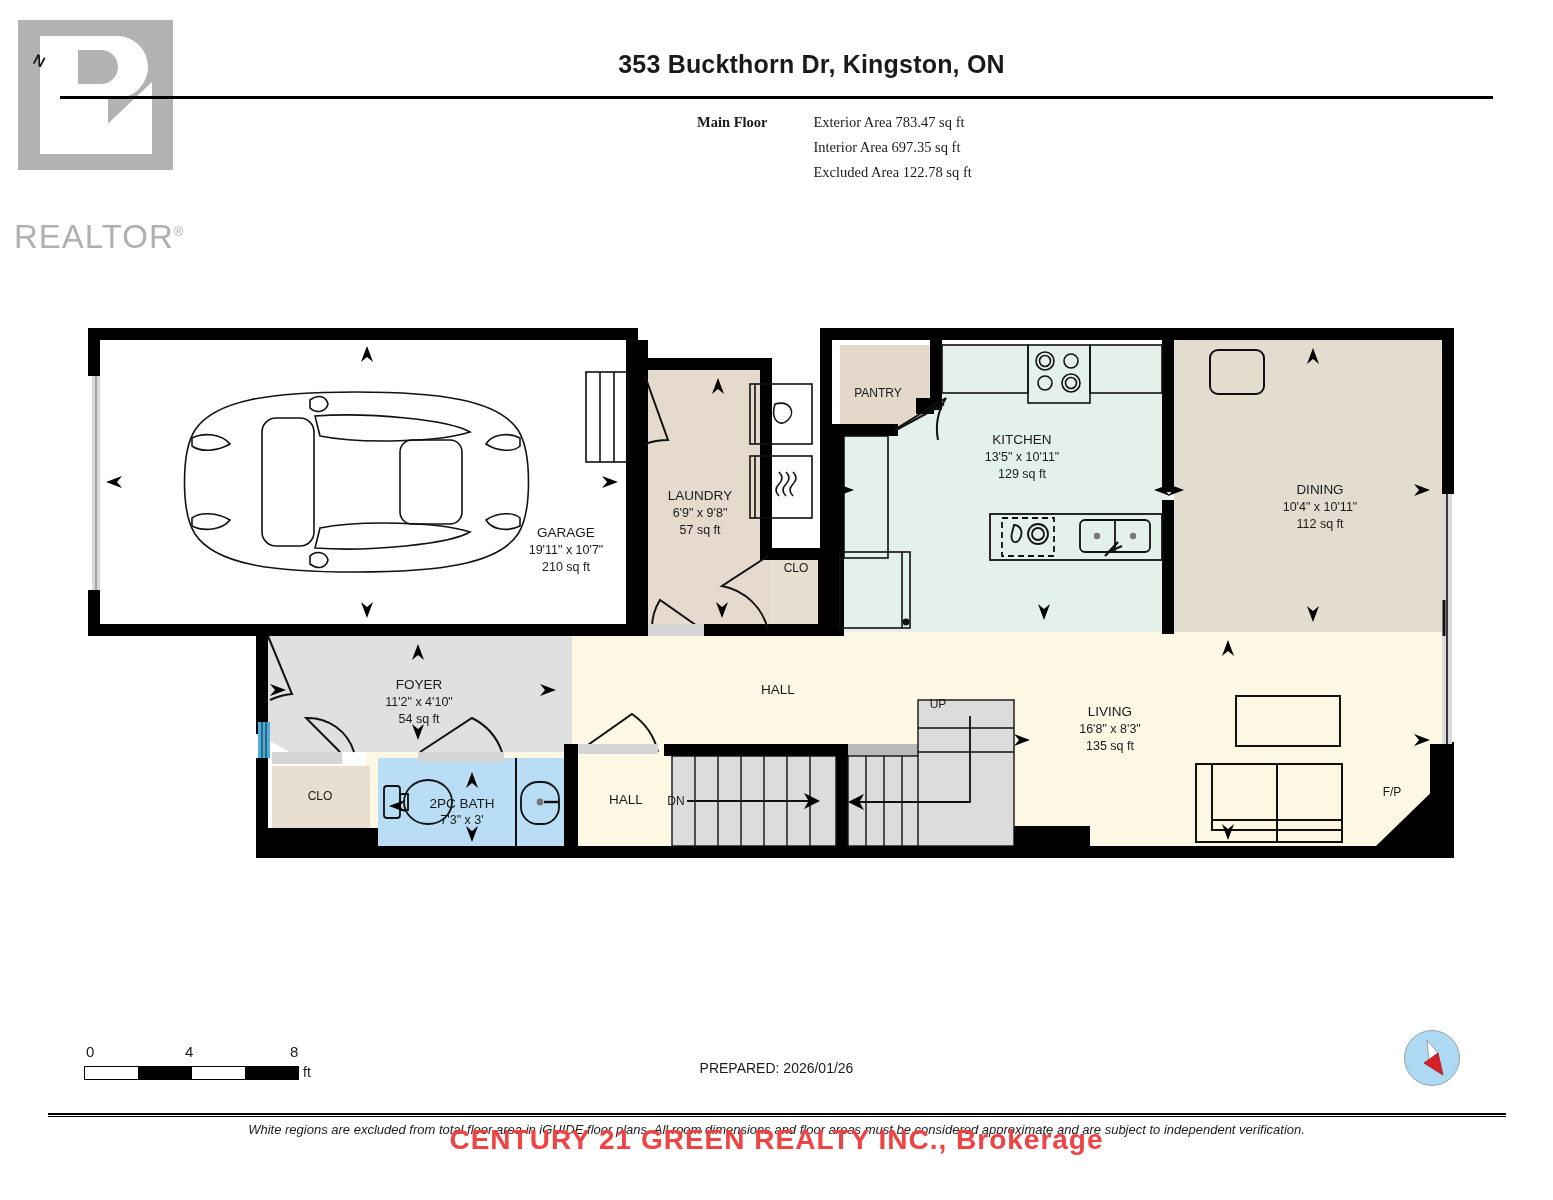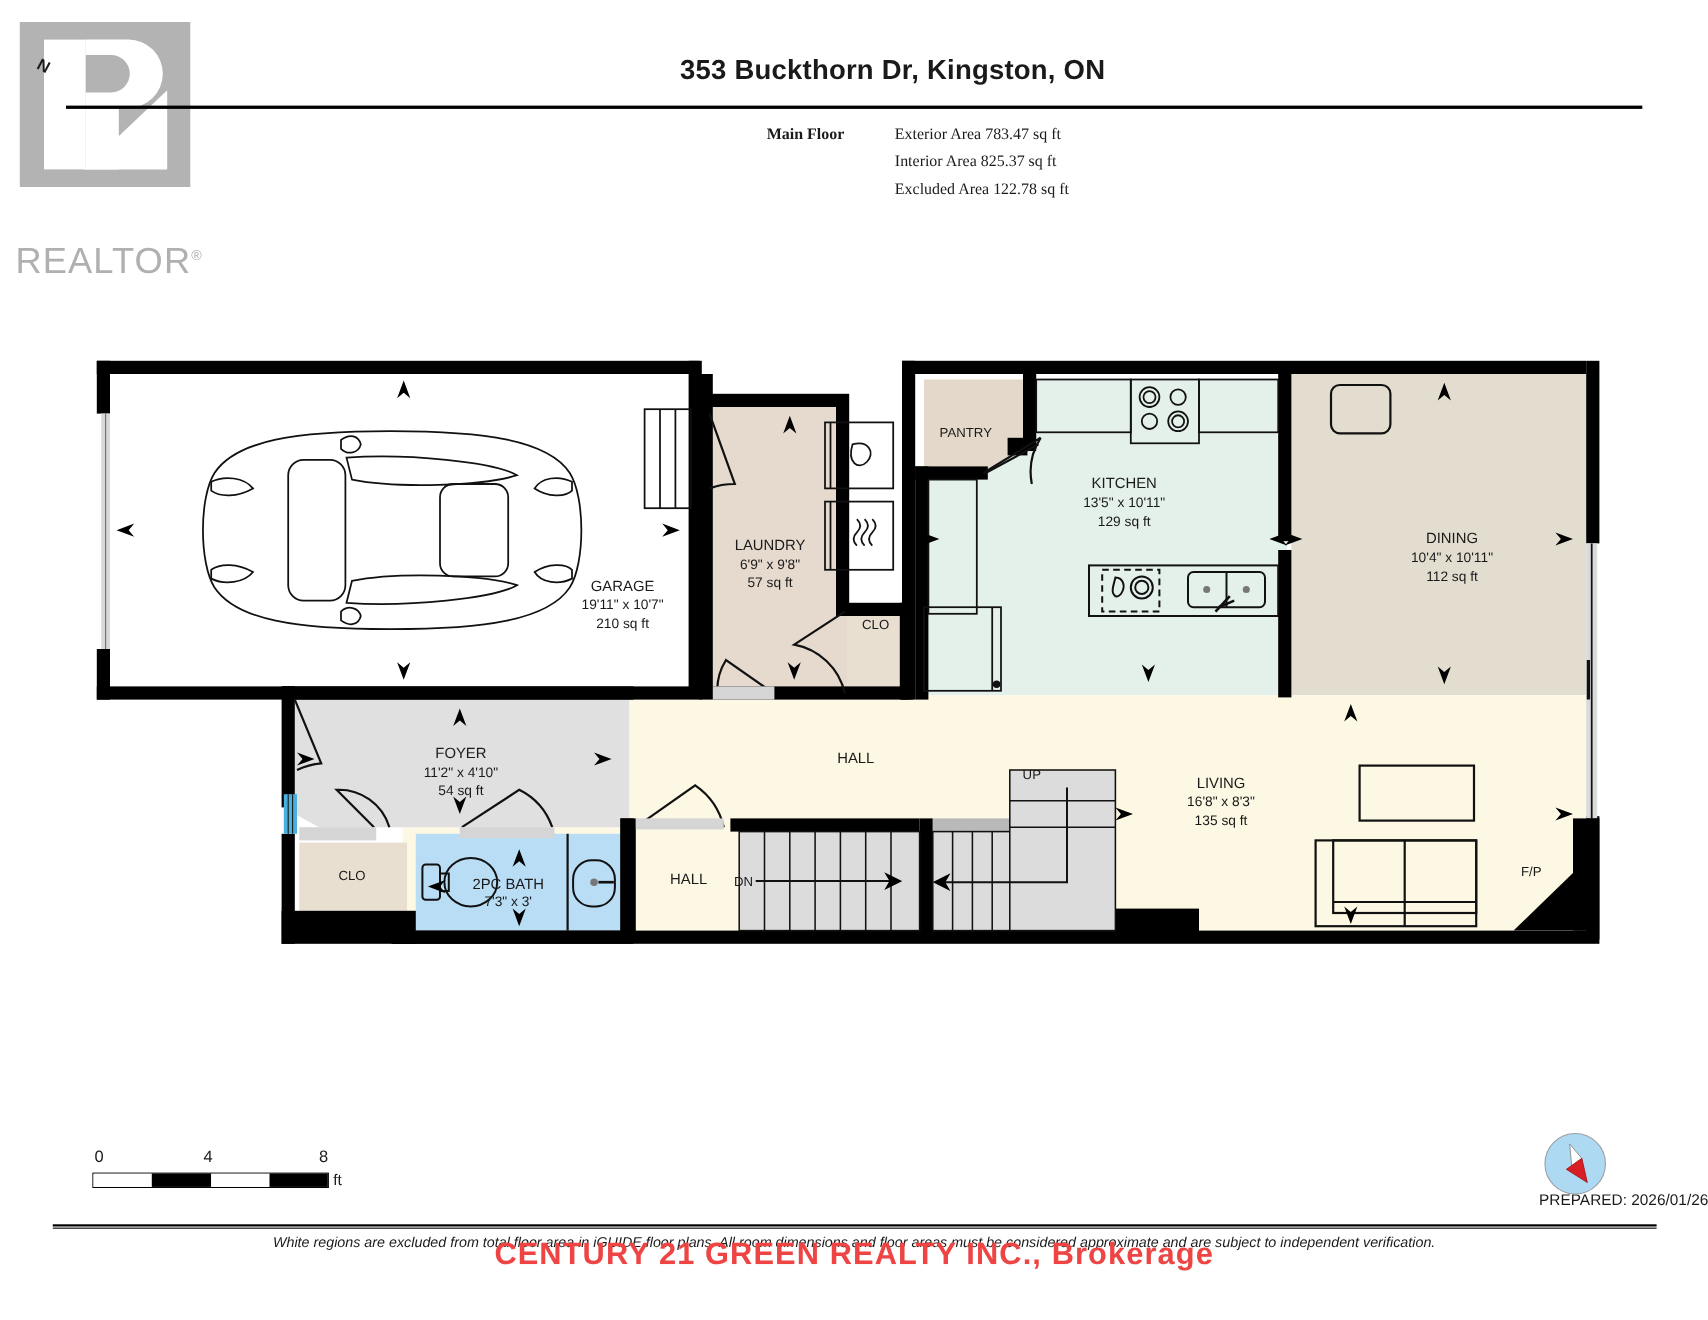--- a/index.html
+++ b/index.html
@@ -46,21 +46,21 @@
   #scalebar i:nth-child(1){background:#fff;}
   #scalebar i:nth-child(2){background:#000;}
   #scalebar i:nth-child(3){background:#fff;}
   #scalebar i:nth-child(4){background:#000;}
   .scale-tick{position:absolute;font-size:15px;}
   #scale-0{left:86px;top:1043px;}
   #scale-4{left:185px;top:1043px;}
   #scale-8{left:290px;top:1043px;}
   #scale-unit{position:absolute;left:303px;top:1064px;font-size:14px;}
 
-  #prepared{position:absolute;left:0;top:1060px;width:1553px;text-align:right;font-size:14px;margin-top:22px;}
+  #prepared{position:absolute;left:0;top:1060px;width:1553px;text-align:center;font-size:14px;}
 
   #compass{position:absolute;left:1404px;top:1030px;width:58px;height:58px;}
   #compass .ring{position:absolute;left:0;top:0;width:56px;height:56px;border-radius:50%;
         background:#aed9f2;border:1.5px solid #9aa0a6;box-sizing:border-box;}
   #compass-n{position:absolute;left:34px;top:52px;font-size:15px;font-weight:bold;
         transform:rotate(28deg);}
 
   #footer-rule{position:absolute;left:48px;top:1113px;width:1458px;height:0;
         border-top:2px solid #000;border-bottom:1px solid #000;height:4px;box-sizing:border-box;}
   #disclaimer{position:absolute;left:0;top:1122px;width:1553px;text-align:center;font-size:13px;font-style:italic;}
@@ -87,21 +87,21 @@
 <div id="title-rule"></div>
 
 <div id="summary">
   <table>
     <tbody>
         <tr>
       <td class="lbl" rowspan="3">Main Floor</td>
       <td>Exterior Area 783.47 sq ft</td>
     </tr>
     <tr>
-          <td>Interior Area 825.37 sq ft</td>
+          <td>Interior Area 697.35 sq ft</td>
         </tr>
     <tr>
           <td>Excluded Area 122.78 sq ft</td>
         </tr>
   </tbody>
     </table>
 </div>
 
 <div id="plan">
 <svg width="1553" height="1200" xmlns="http://www.w3.org/2000/svg">

